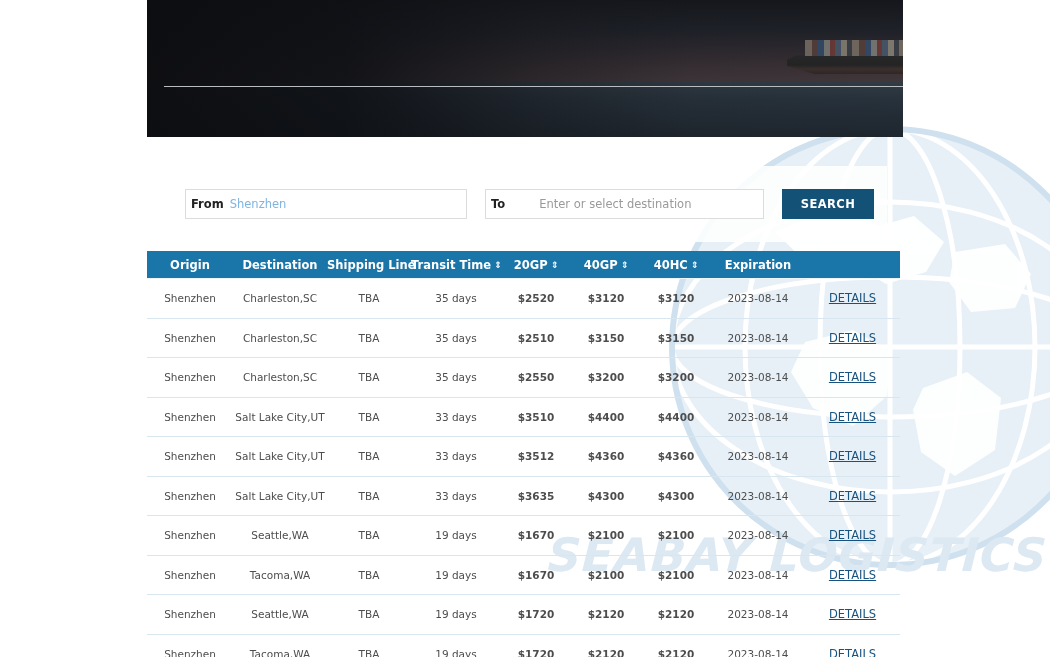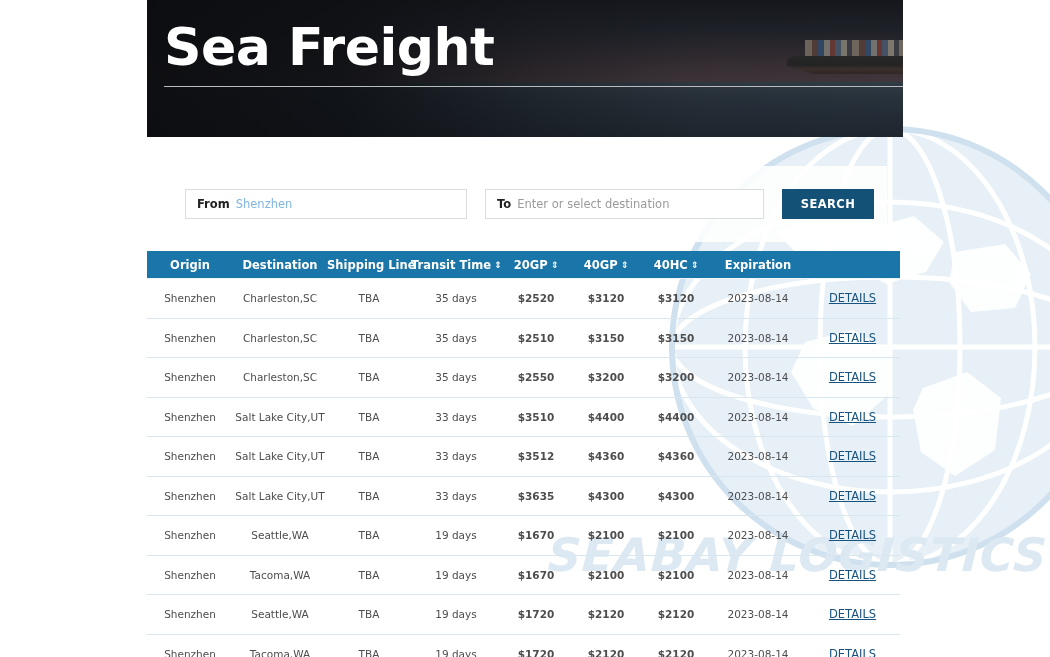--- a/index.html
+++ b/index.html
@@ -143,41 +143,42 @@
   }
   .field {
     position: absolute;
     top: 23px;
     height: 30px;
     border: 1px solid #dcdcdc;
     background: #ffffff;
     box-sizing: border-box;
     display: flex;
     align-items: center;
-    padding-left: 11px;
+    padding-left: 5px;
     font-size: 12.5px;
   }
   #field-from { left: 22px; width: 282px; }
   #field-to   { left: 322px; width: 279px; }
   .field-label {
     font-weight: bold;
     color: #222222;
     margin-right: 6px;
     font-family: "DejaVu Sans", sans-serif;
     font-size: 11.5px;
   }
   .field-value {
     color: #7fb4e0;
     font-family: "DejaVu Sans", sans-serif;
     font-size: 11.5px;
   }
   .field-placeholder {
     color: #9a9a9a;
     font-family: "DejaVu Sans", sans-serif;
     font-size: 11.5px;
+    margin-left: 28px;
   }
   #search-button {
     position: absolute;
     left: 619px;
     top: 23px;
     width: 92px;
     height: 30px;
     background: #145177;
     color: #ffffff;
     border: none;
@@ -286,21 +287,20 @@
     <div class="sky"></div>
     <div class="sea"></div>
     <div class="ship">
       <div class="hull"></div>
       <div class="containers"></div>
 
     </div>
     <div class="overlay"></div>
   </div>
   <div class="content">
-    <h1 id="banner-title">Sea Freight</h1>
     <div id="banner-rule"></div>
   </div>
 </header>
 
 <section id="search-panel">
   <div class="field" id="field-from">
     <span class="field-label">From</span>
     <span class="field-value">Shenzhen</span>
   </div>
   <div class="field" id="field-to">

